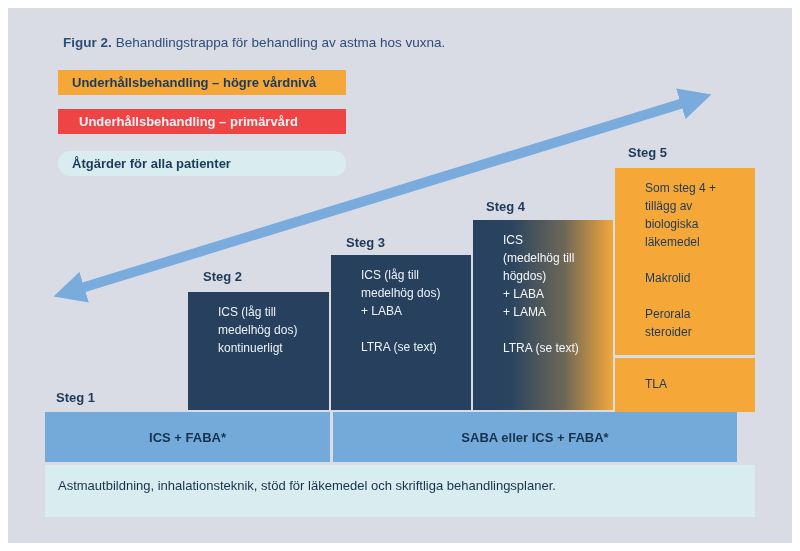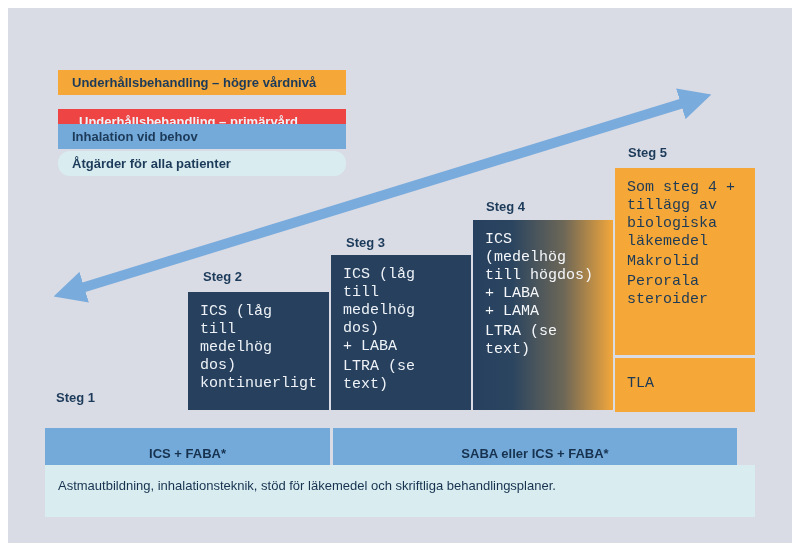--- a/index.html
+++ b/index.html
@@ -17,49 +17,51 @@
   .legend-row{left:50px;width:288px;height:25px;line-height:25px;
     font-size:13px;font-weight:700;padding-left:14px;box-sizing:border-box;
     color:#1c3a59;white-space:nowrap;}
   .lg-orange{background:#f5a838;top:62px;}
   .lg-navy{background:#ef4444;color:#eef2f7;top:101px;padding-left:21px;}
   .lg-blue{background:#74aad9;top:116px;}
   .lg-pale{background:#d9edf0;top:143px;border-radius:12px;}
   
   .steg-label{font-size:13px;font-weight:700;color:#1c3a59;white-space:nowrap;}
   
-  .box{box-sizing:border-box;padding:11px 12px;font-size:15px;font-weight:500;
-    line-height:18px;font-family:Liberation Mono, monospace;}
+  .box{box-sizing:border-box;padding:11px 30px;font-size:12px;font-weight:500;
+    line-height:18px;}
   .box p{margin:0;white-space:pre-line;}
-  .box p + p{margin-top:2px;}
+  .box p + p{margin-top:18px;}
   .box-navy{background:#26405e;color:#eef2f7;}
   .box-grad{background:linear-gradient(90deg,#26405f 0%,#2b4560 28%,#6d6757 65%,#f3a73b 100%);color:#f5f7fa;}
   .box-orange{background:#f5a838;color:#1d3a57;}
   
-  .bar1{left:45px;top:412px;width:692px;height:50px;display:flex;margin-top:16px;}
+  .bar1{left:45px;top:412px;width:692px;height:50px;display:flex;}
   .bar1 .seg{background:#74aad9;color:#16324f;font-size:13px;font-weight:600;
     display:flex;align-items:center;justify-content:center;}
   .bar1 .seg-left{width:285px;}
   .bar1 .divider{width:3px;background:#d9dbe5;}
   .bar1 .seg-right{flex:1;text-align:center;}
   
   .footer{left:45px;top:465px;width:710px;height:52px;background:#d9edf0;
     box-sizing:border-box;padding:10px 13px;color:#16324f;font-size:13px;font-weight:500;}
   .footer p{margin:0;line-height:21px;white-space:nowrap;}
   .arrow-svg{left:0;top:0;pointer-events:none;}
 </style>
 </head>
 <body>
 
 <div class="panel abs">
 
+  <div class="abs title">
+    <b>Figur 2.</b><span>Behandlingstrappa för behandling av astma hos vuxna.</span>
+  </div>
 
   <div class="abs legend-row lg-orange">Underhållsbehandling – högre vårdnivå</div>
   <div class="abs legend-row lg-navy">Underhållsbehandling – primärvård</div>
-  <div class="abs legend-row lg-blue">Inhalation vid behov</div>
   <div class="abs legend-row lg-pale">Åtgärder för alla patienter</div>
 
   <svg class="abs arrow-svg" width="800" height="551" viewBox="0 0 800 551">
     <defs>
       <marker id="ah" viewBox="0 0 10 10" refX="3" refY="5" markerWidth="3.2" markerHeight="3.2" orient="auto-start-reverse">
         <path d="M0,0 L10,5 L0,10 Z" fill="#79abdc"></path>
       </marker>
     </defs>
     <line x1="67" y1="282" x2="682" y2="93" stroke="#79abdc" stroke-width="10" marker-start="url(#ah)" marker-end="url(#ah)"></line>
   </svg>

